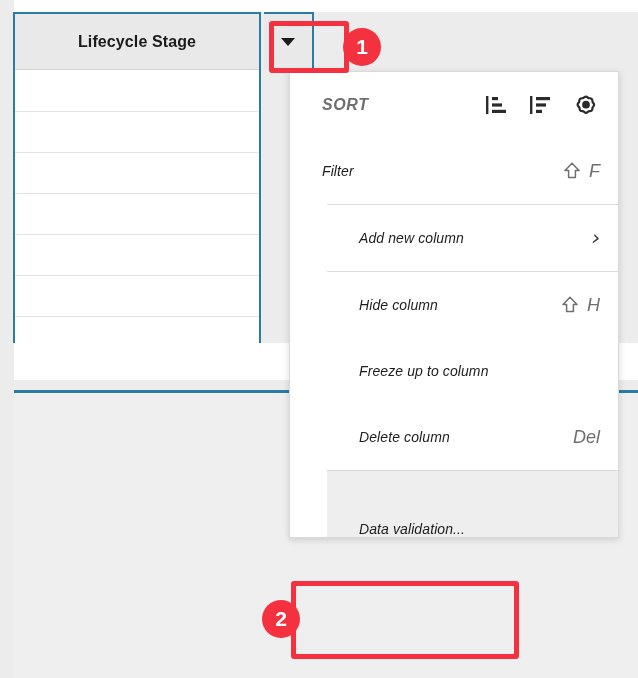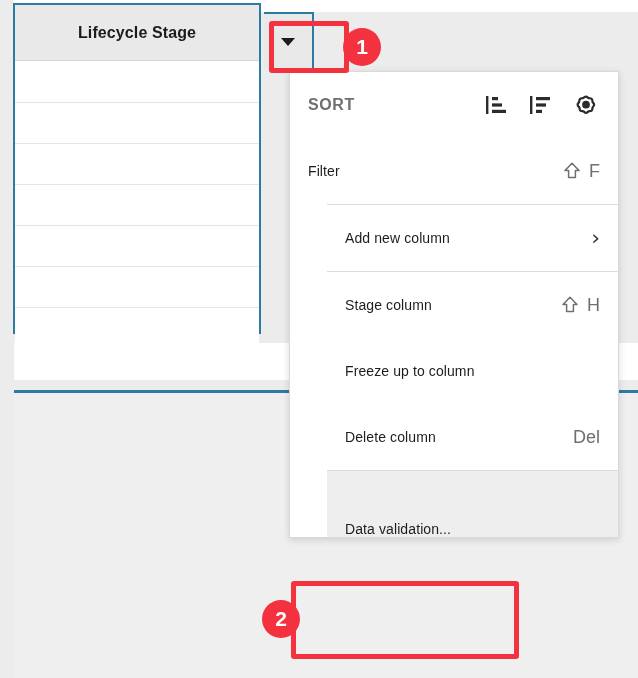--- a/index.html
+++ b/index.html
@@ -29,21 +29,21 @@
     top: 0;
     width: 624px;
     height: 12px;
     background: #ffffff;
   }
 
   
   .column-block {
     position: absolute;
     left: 13px;
-    top: 3px;
+    top: 12px;
     width: 248px;
     height: 331px;
     border: 2px solid #2b7ba3;
     box-sizing: border-box;
     background: #ffffff;
   }
 
   .column-header {
     position: absolute;
     left: 0;
@@ -163,23 +163,24 @@
     z-index: 20;
   }
   .menu-section + .menu-section {
     border-top: 1px solid #dcdcdc;
     margin-left: 37px;
   }
   .menu-row {
     display: flex;
     align-items: center;
     height: 66px;
-    padding: 0 18px 0 18px;
+    padding: 0 18px 0 32px;
     box-sizing: border-box;
     cursor: pointer;
+    font-style: italic;
   }
   .menu-row.hovered { background: #eeeeee; align-items: flex-end; }
   .menu-label {
     font-size: 14px;
     color: #1d1d1d;
     white-space: nowrap;
     letter-spacing: .1px;
   }
   .menu-label.section-title {
     font-size: 16px;
@@ -337,21 +338,21 @@
         <span class="spacer"></span>
         <span class="chevron-right">›</span>
       </div>
     </div>
 
     <div class="menu-section">
 
 
 
       <div class="menu-row">
-        <span class="menu-label">Stage column</span>
+        <span class="menu-label">Hide column</span>
         <span class="spacer"></span>
         <span class="shortcut">
           <svg width="18" height="20" viewBox="0 0 18 20" aria-hidden="true">
             <path d="M9 2.2 L16 9.6 L12.4 9.6 L12.4 16.6 L5.6 16.6 L5.6 9.6 L2 9.6 Z" fill="none" stroke="#6f6f6f" stroke-width="1.5" stroke-linejoin="round"></path>
           </svg>
           <span class="kbd-text">H</span>
         </span>
       </div>
 
       <div class="menu-row">

